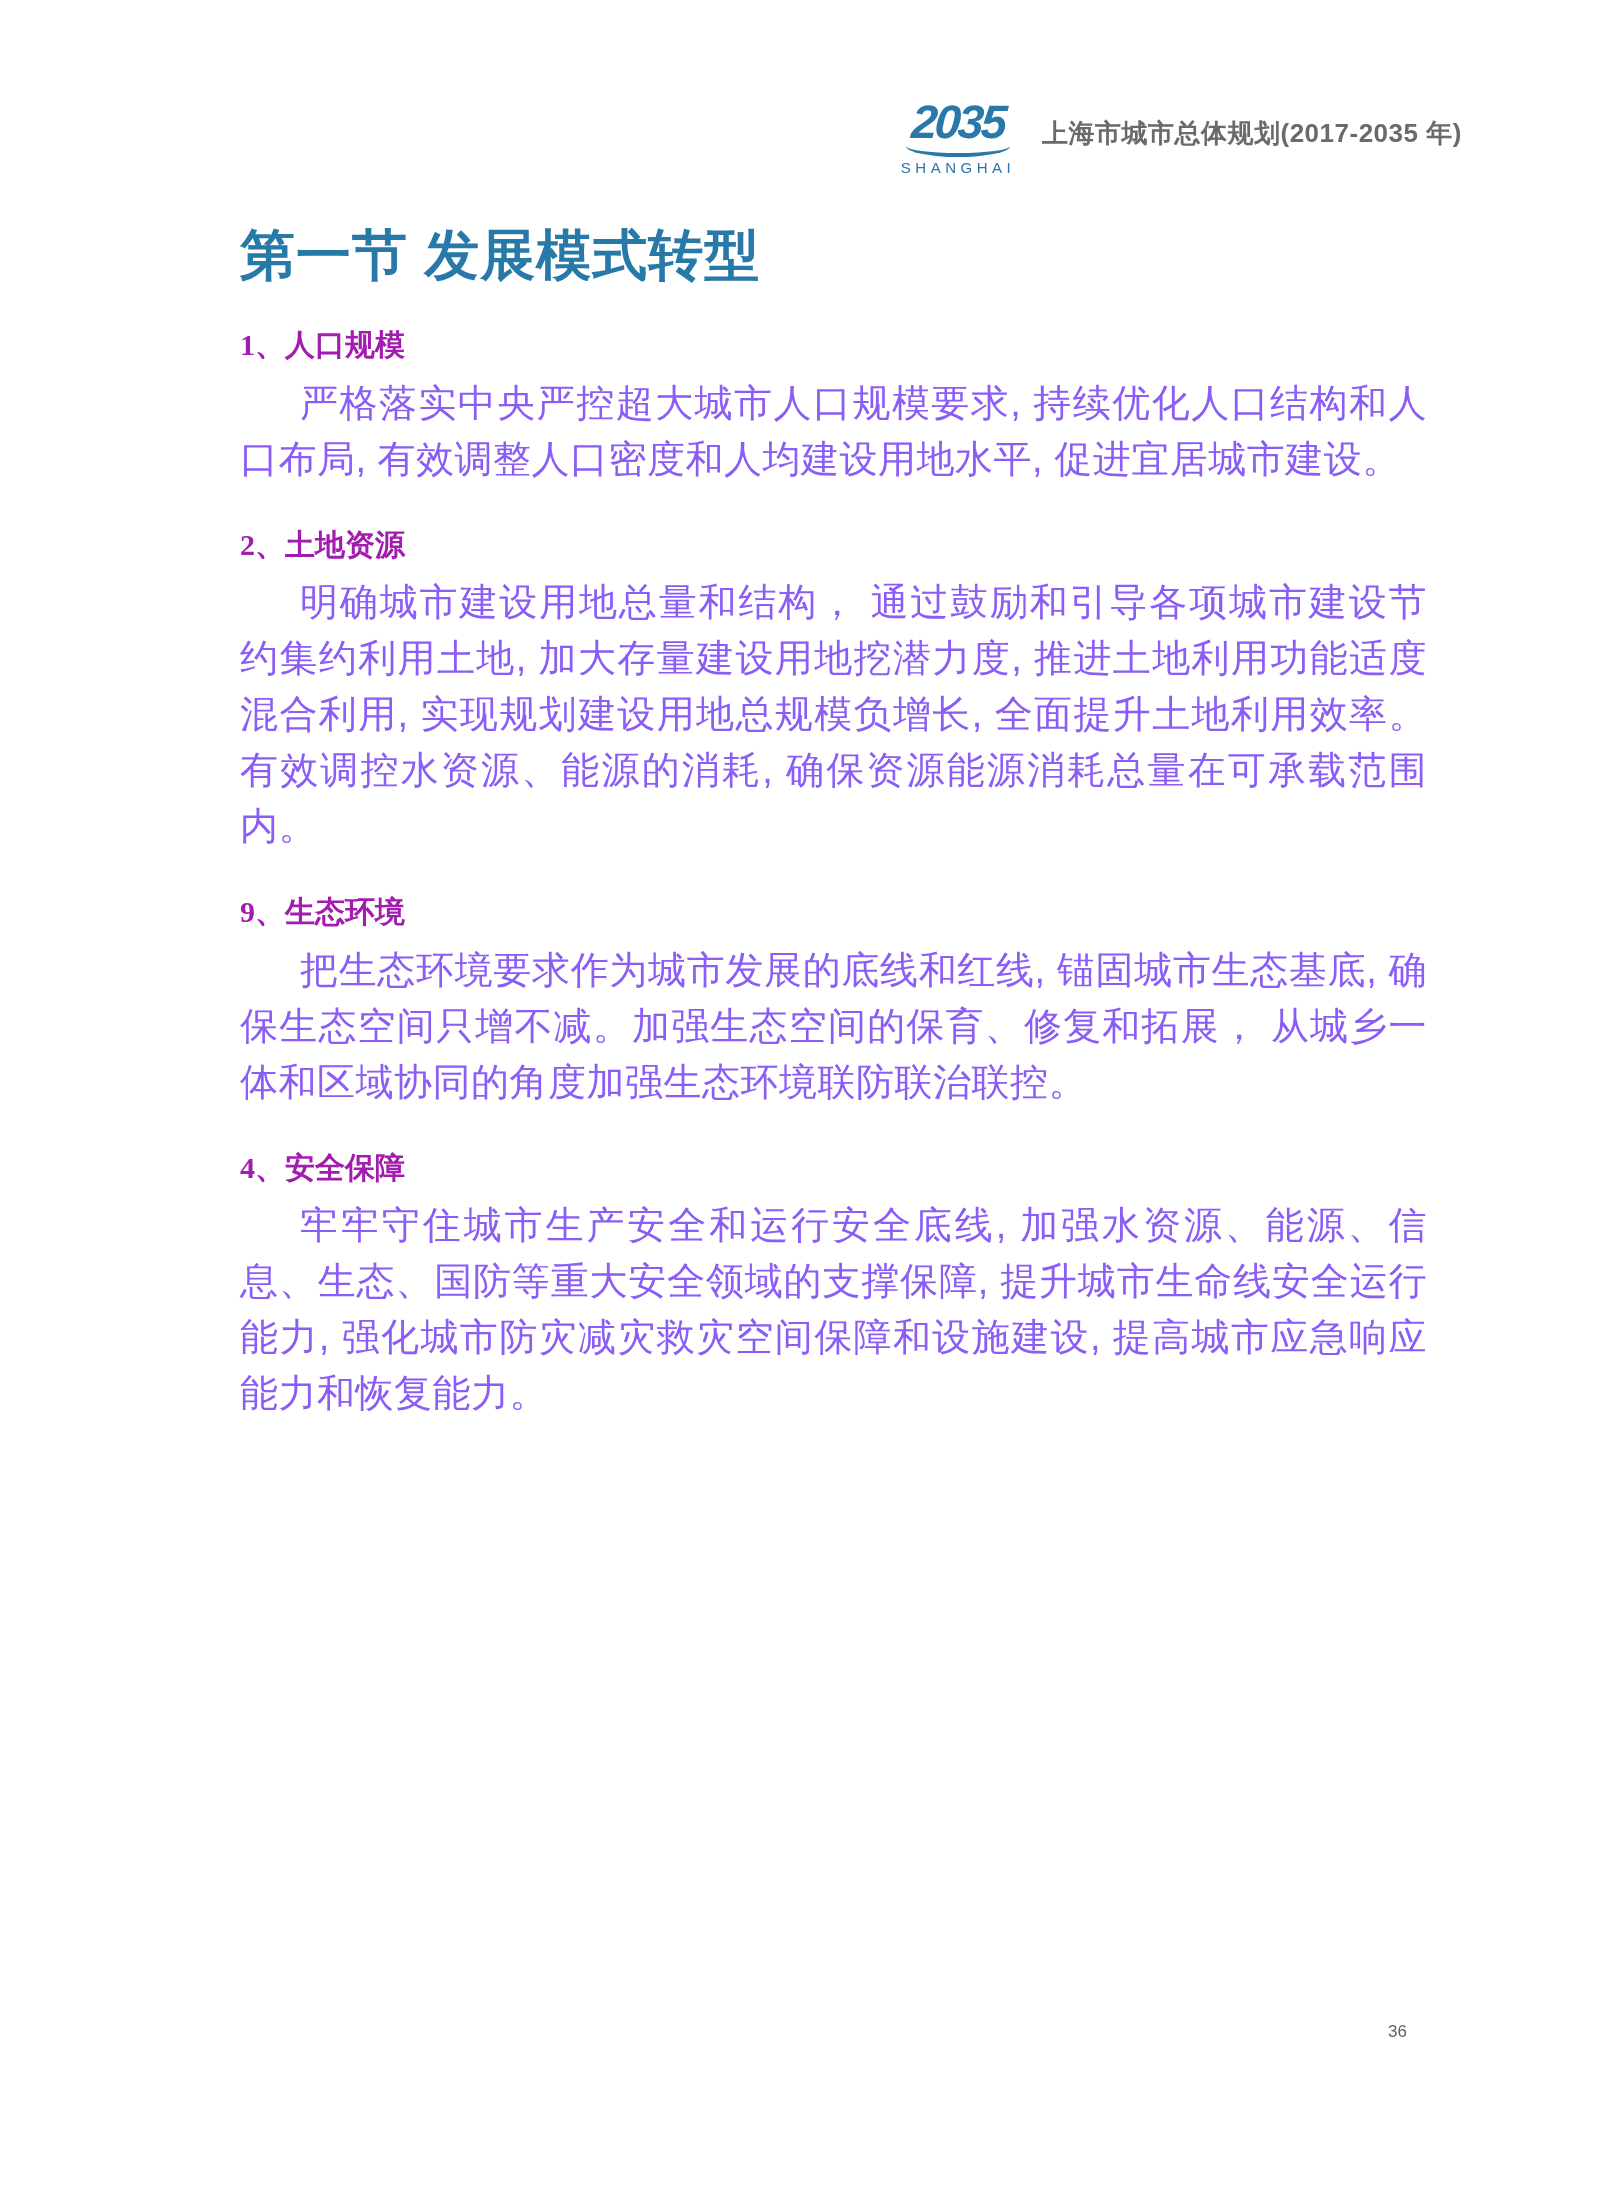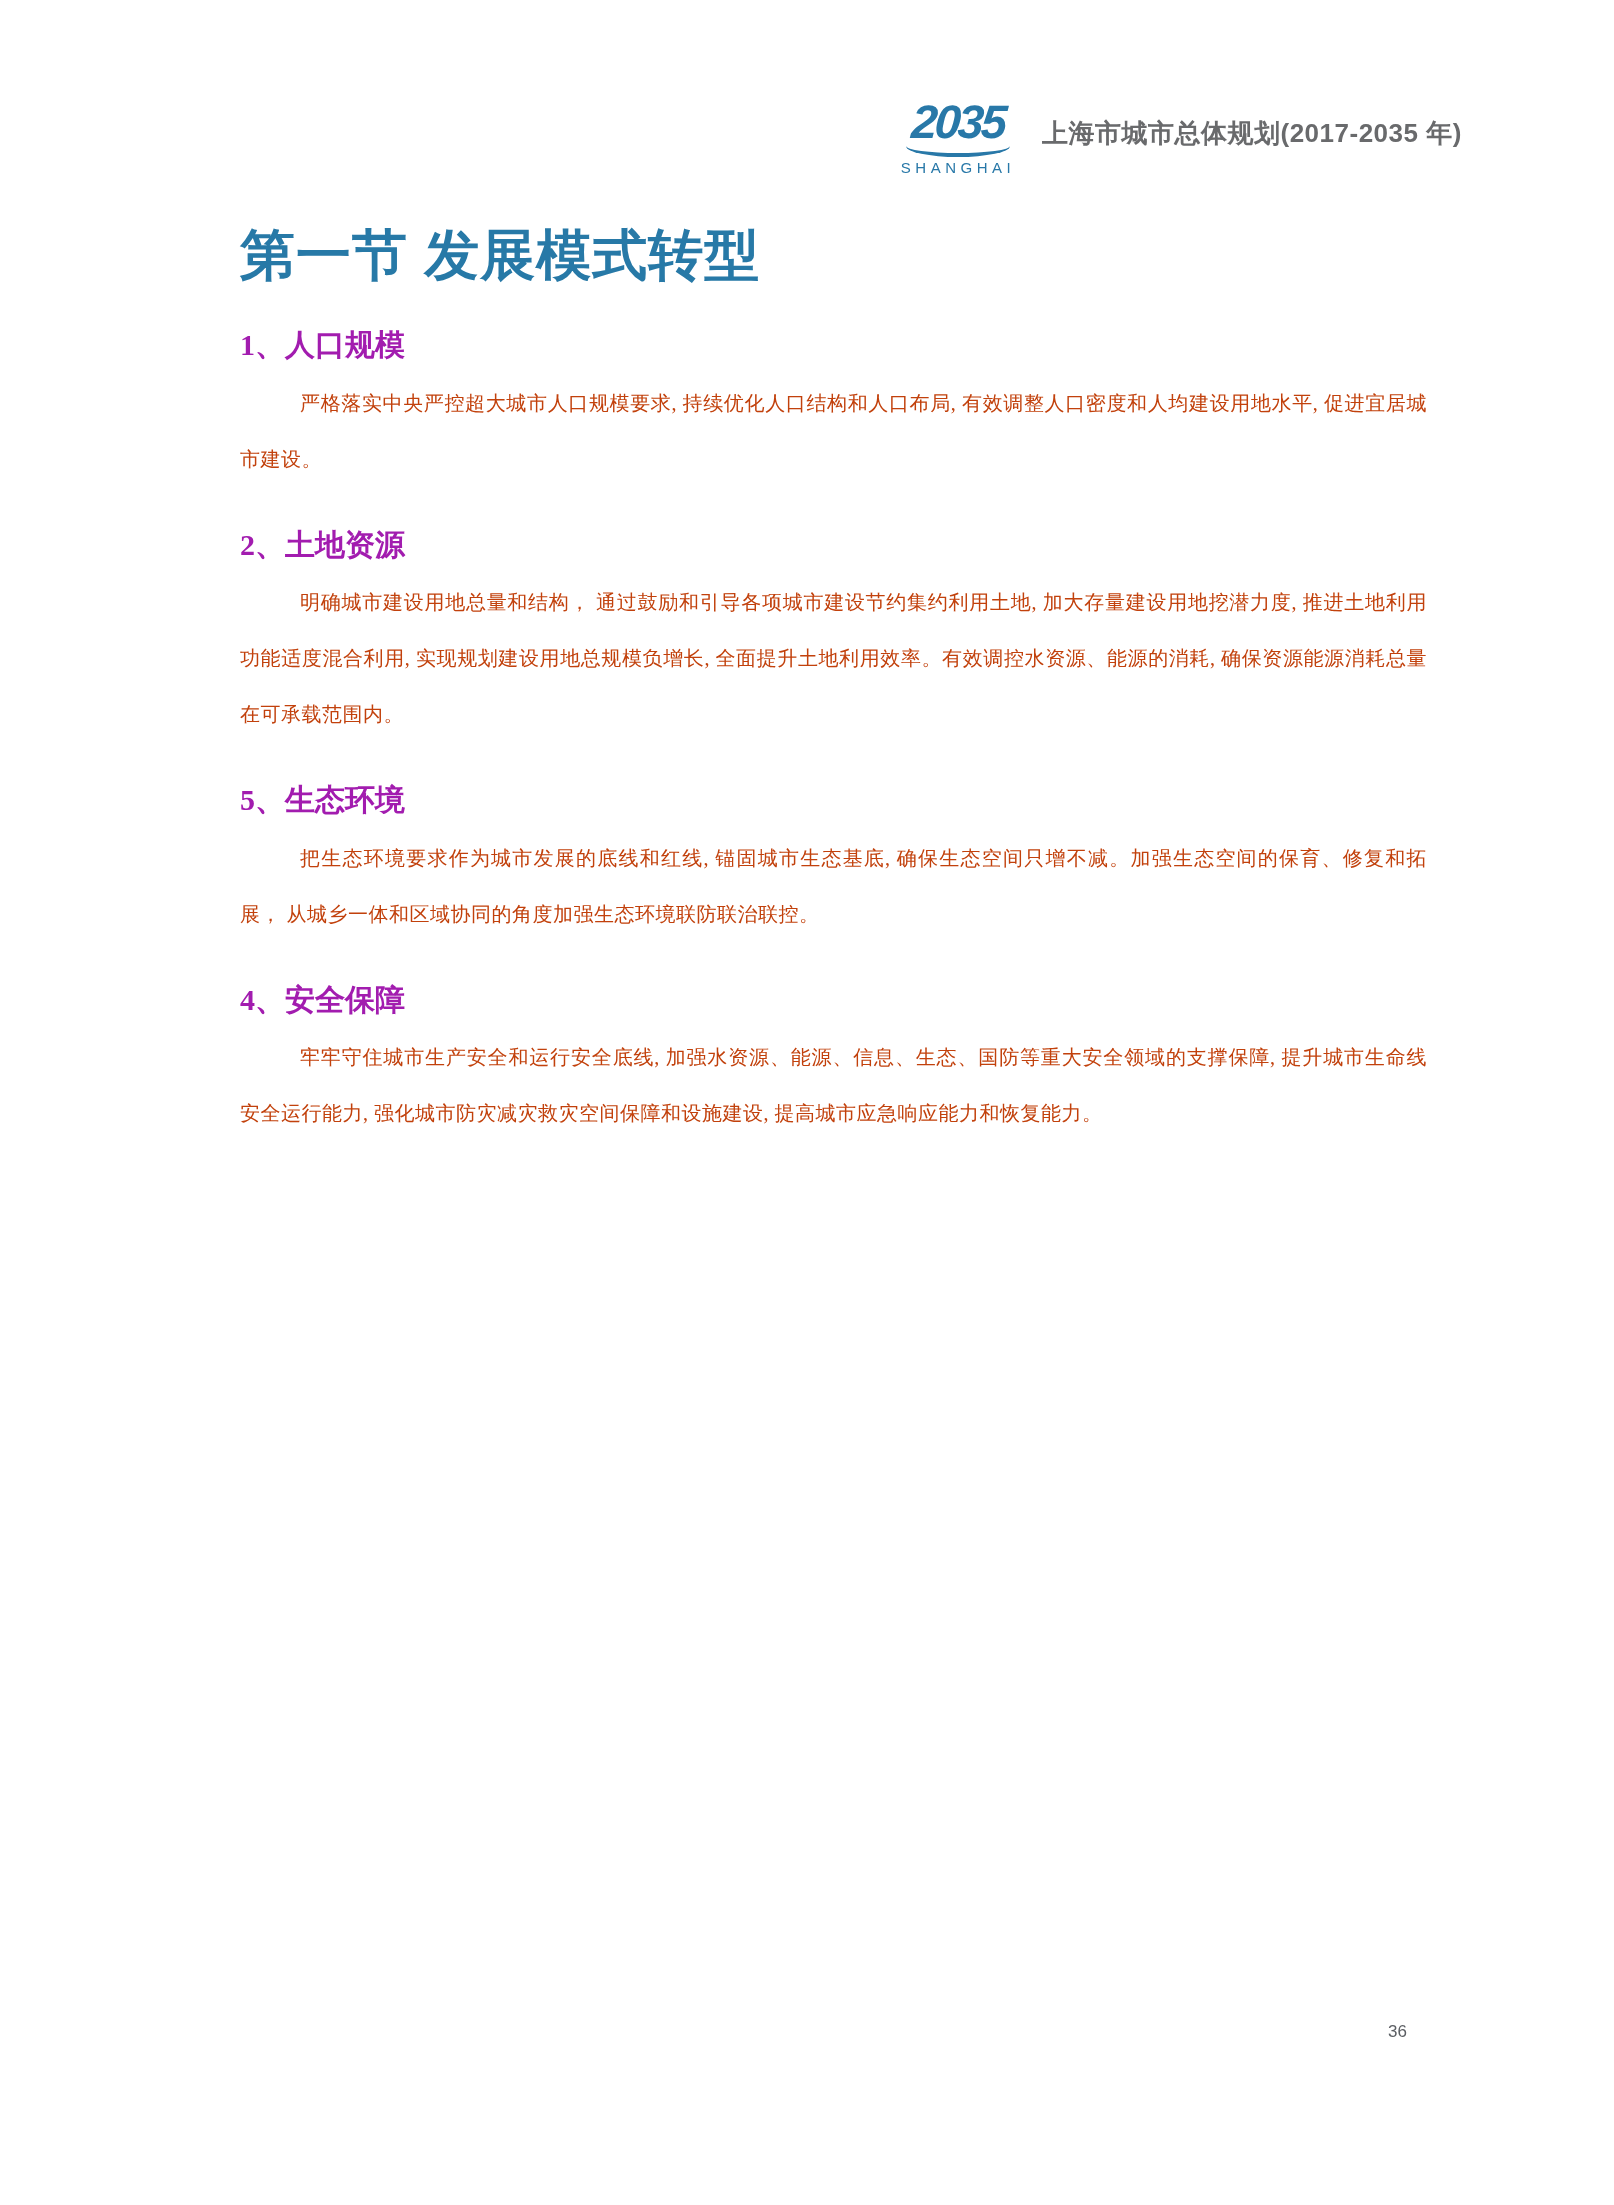--- a/index.html
+++ b/index.html
@@ -80,27 +80,26 @@
   .sub-heading {
     margin: 38px 0 0 0;
     font-size: 30px;
     line-height: 1.35;
     font-weight: 700;
     color: #a21caf;
     font-family: Liberation Serif, serif;
   }
   .body-para {
     margin: 9px 0 0 0;
-    font-size: 20px;
+    font-size: 38px;
     line-height: 56px;
-    color: #c2410c;
+    color: #8b5cf6;
     text-align: justify;
     text-indent: 60px;
     letter-spacing: 0.5px;
-    font-family: Liberation Serif, serif;
   }
 
   
   .page-number {
     position: absolute;
     left: 1388px;
     top: 2022px;
     font-size: 17px;
     color: #5b5e63;
   }
@@ -119,21 +118,21 @@
 
   <div class="content">
     <h1 class="section-title">第一节 发展模式转型</h1>
 
     <h3 class="sub-heading">1、人口规模</h3>
     <p class="body-para">严格落实中央严控超大城市人口规模要求, 持续优化人口结构和人口布局, 有效调整人口密度和人均建设用地水平, 促进宜居城市建设。</p>
 
     <h3 class="sub-heading">2、土地资源</h3>
     <p class="body-para">明确城市建设用地总量和结构， 通过鼓励和引导各项城市建设节约集约利用土地, 加大存量建设用地挖潜力度, 推进土地利用功能适度混合利用, 实现规划建设用地总规模负增长, 全面提升土地利用效率。有效调控水资源、能源的消耗, 确保资源能源消耗总量在可承载范围内。</p>
 
-    <h3 class="sub-heading">5、生态环境</h3>
+    <h3 class="sub-heading">9、生态环境</h3>
     <p class="body-para">把生态环境要求作为城市发展的底线和红线, 锚固城市生态基底, 确保生态空间只增不减。加强生态空间的保育、修复和拓展， 从城乡一体和区域协同的角度加强生态环境联防联治联控。</p>
 
     <h3 class="sub-heading">4、安全保障</h3>
     <p class="body-para">牢牢守住城市生产安全和运行安全底线, 加强水资源、能源、信息、生态、国防等重大安全领域的支撑保障, 提升城市生命线安全运行能力, 强化城市防灾减灾救灾空间保障和设施建设, 提高城市应急响应能力和恢复能力。</p>
   </div>
 
   <div class="page-number">36</div>
 
 </div>
 

